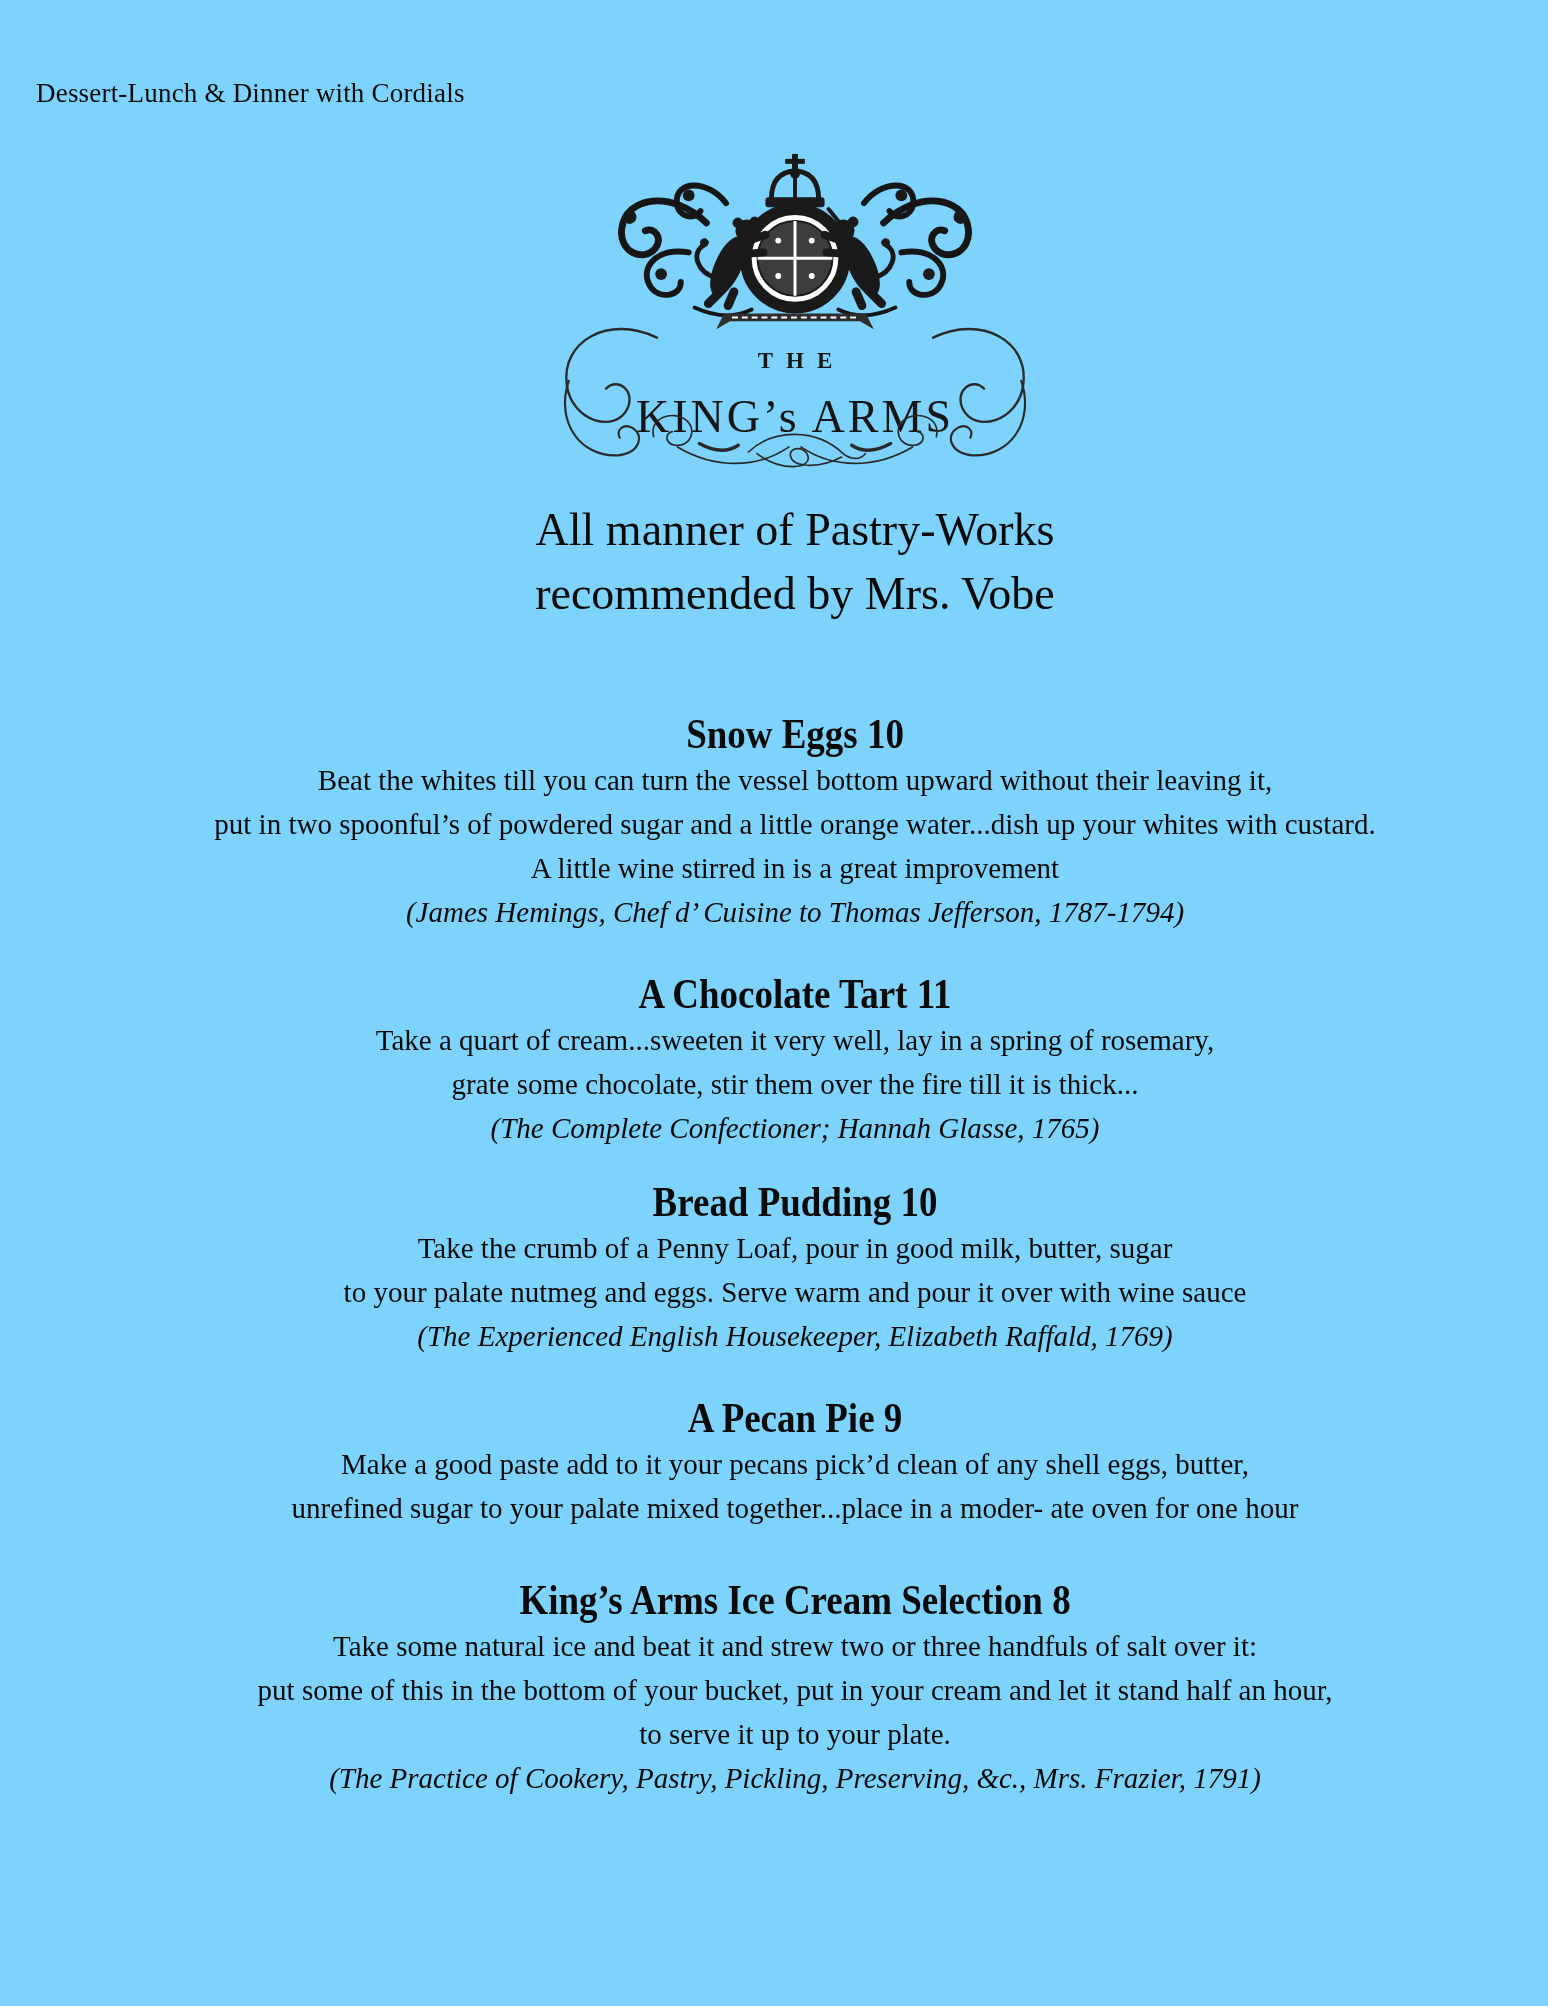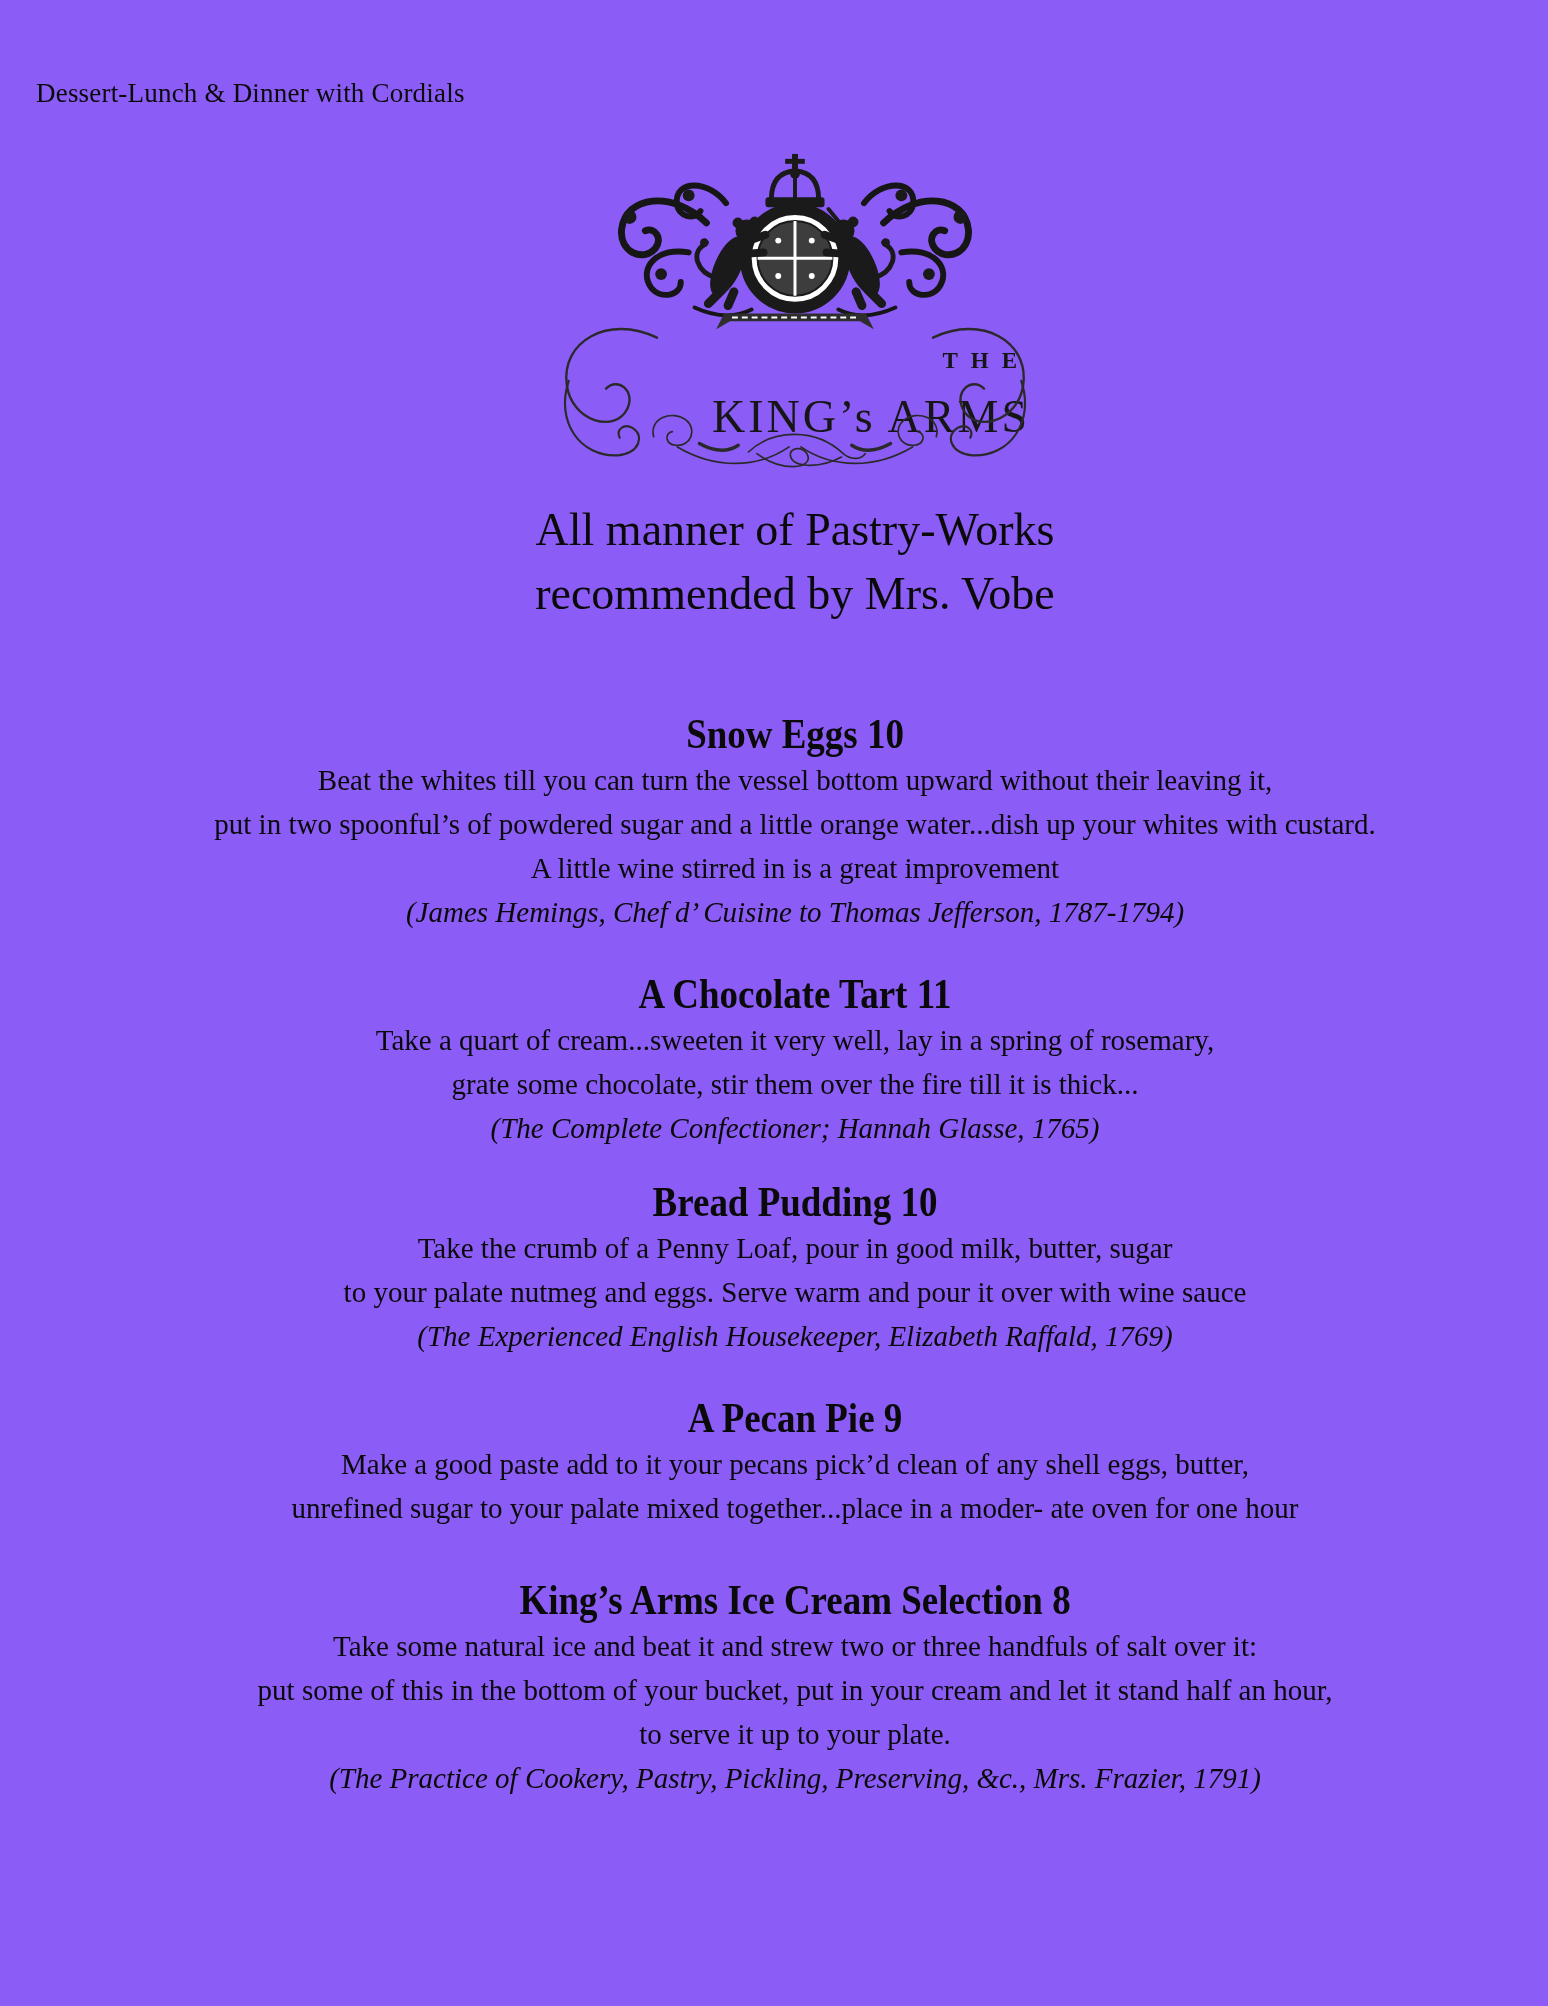--- a/index.html
+++ b/index.html
@@ -1,31 +1,31 @@
 <!DOCTYPE html>
 <html><head>
 <meta charset="utf-8">
 <style>
   html,body { margin:0; padding:0; background:#ffffff; }
   body {
     width:1548px; height:2006px;
     font-family:"Liberation Serif","DejaVu Serif",serif;
     color:#0a0a0a;
   }
-  .page { position:relative; width:1548px; height:2006px; overflow:hidden; background:#8b5cf6; }
+  .page { position:relative; width:1548px; height:2006px; overflow:hidden; background:#7dd3fc; }
 
   .header-note {
     position:absolute; top:78px; left:36px;
     font-size:27px; letter-spacing:0.2px; white-space:nowrap;
   }
 
   .content { position:absolute; top:0; left:21px; width:1548px; text-align:center; }
 
   
-  .logo { position:relative; width:470px; height:322px; margin:152px auto 0;text-align:right; }
+  .logo { position:relative; width:470px; height:322px; margin:152px auto 0; }
   .crest { display:block; margin:0 auto; }
   .logo-the {
     margin-top:4px; font-size:23px; letter-spacing:13px; padding-left:13px;
     font-weight:bold; color:#161616;
   }
   .logo-name {
     margin-top:16px; font-size:46px; letter-spacing:3px; color:#161616;
   }
   .flourish-left  { position:absolute; top:168px; left:-14px; }
   .flourish-right { position:absolute; top:168px; right:-14px; }

